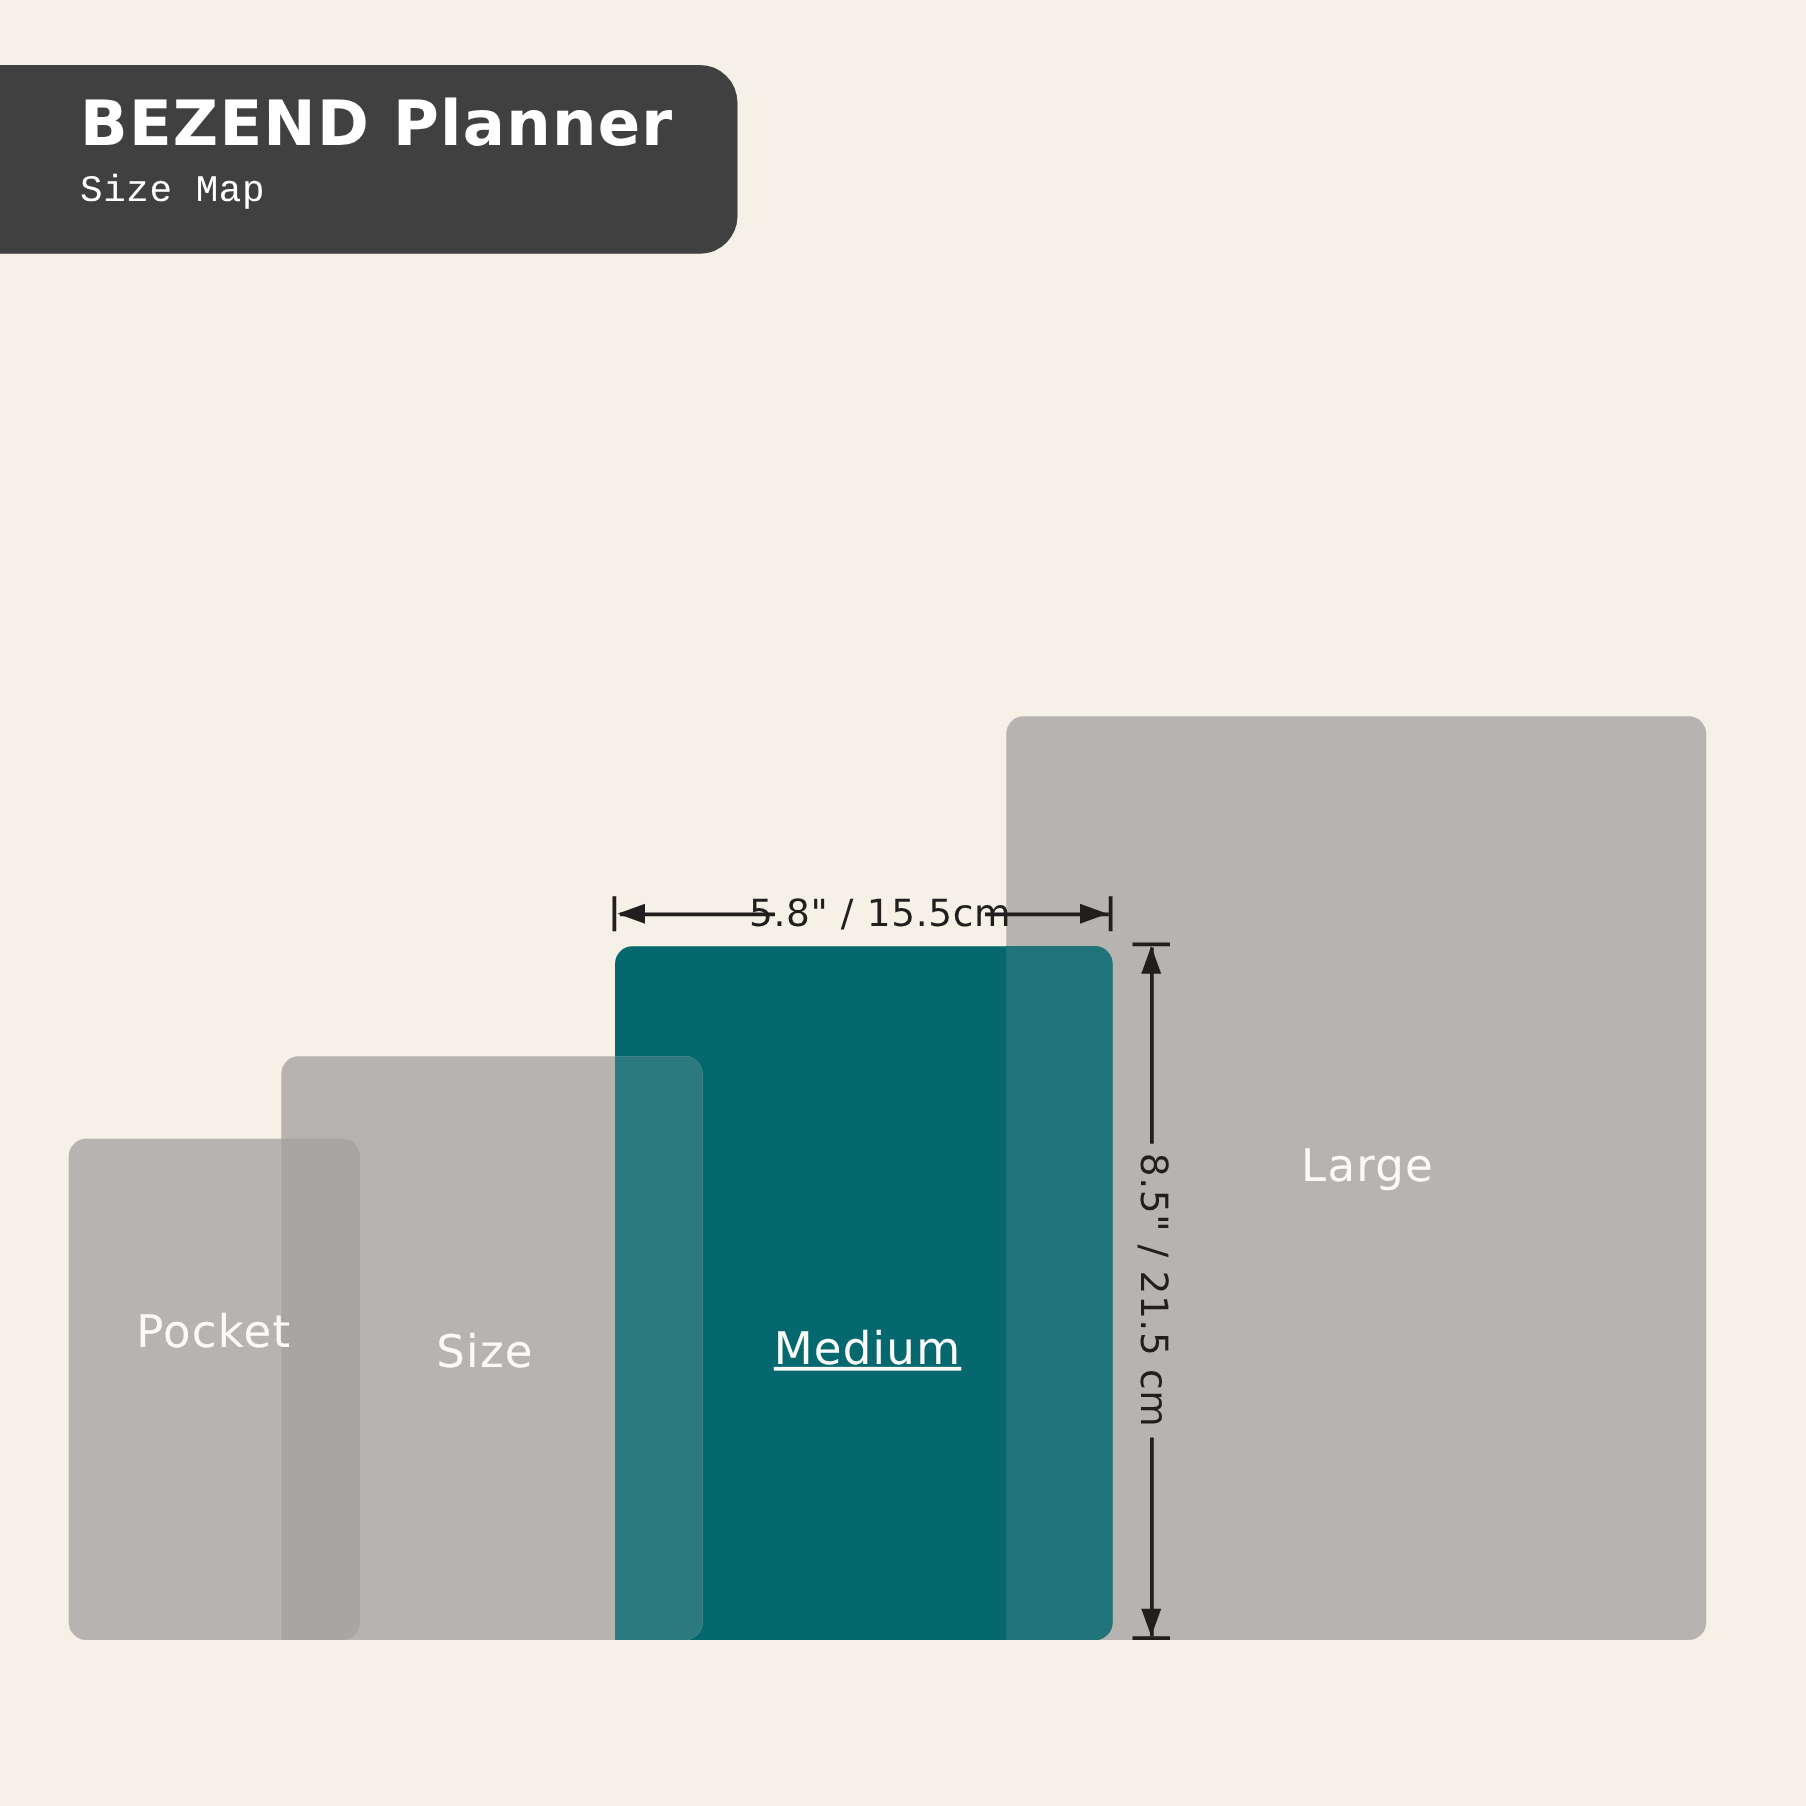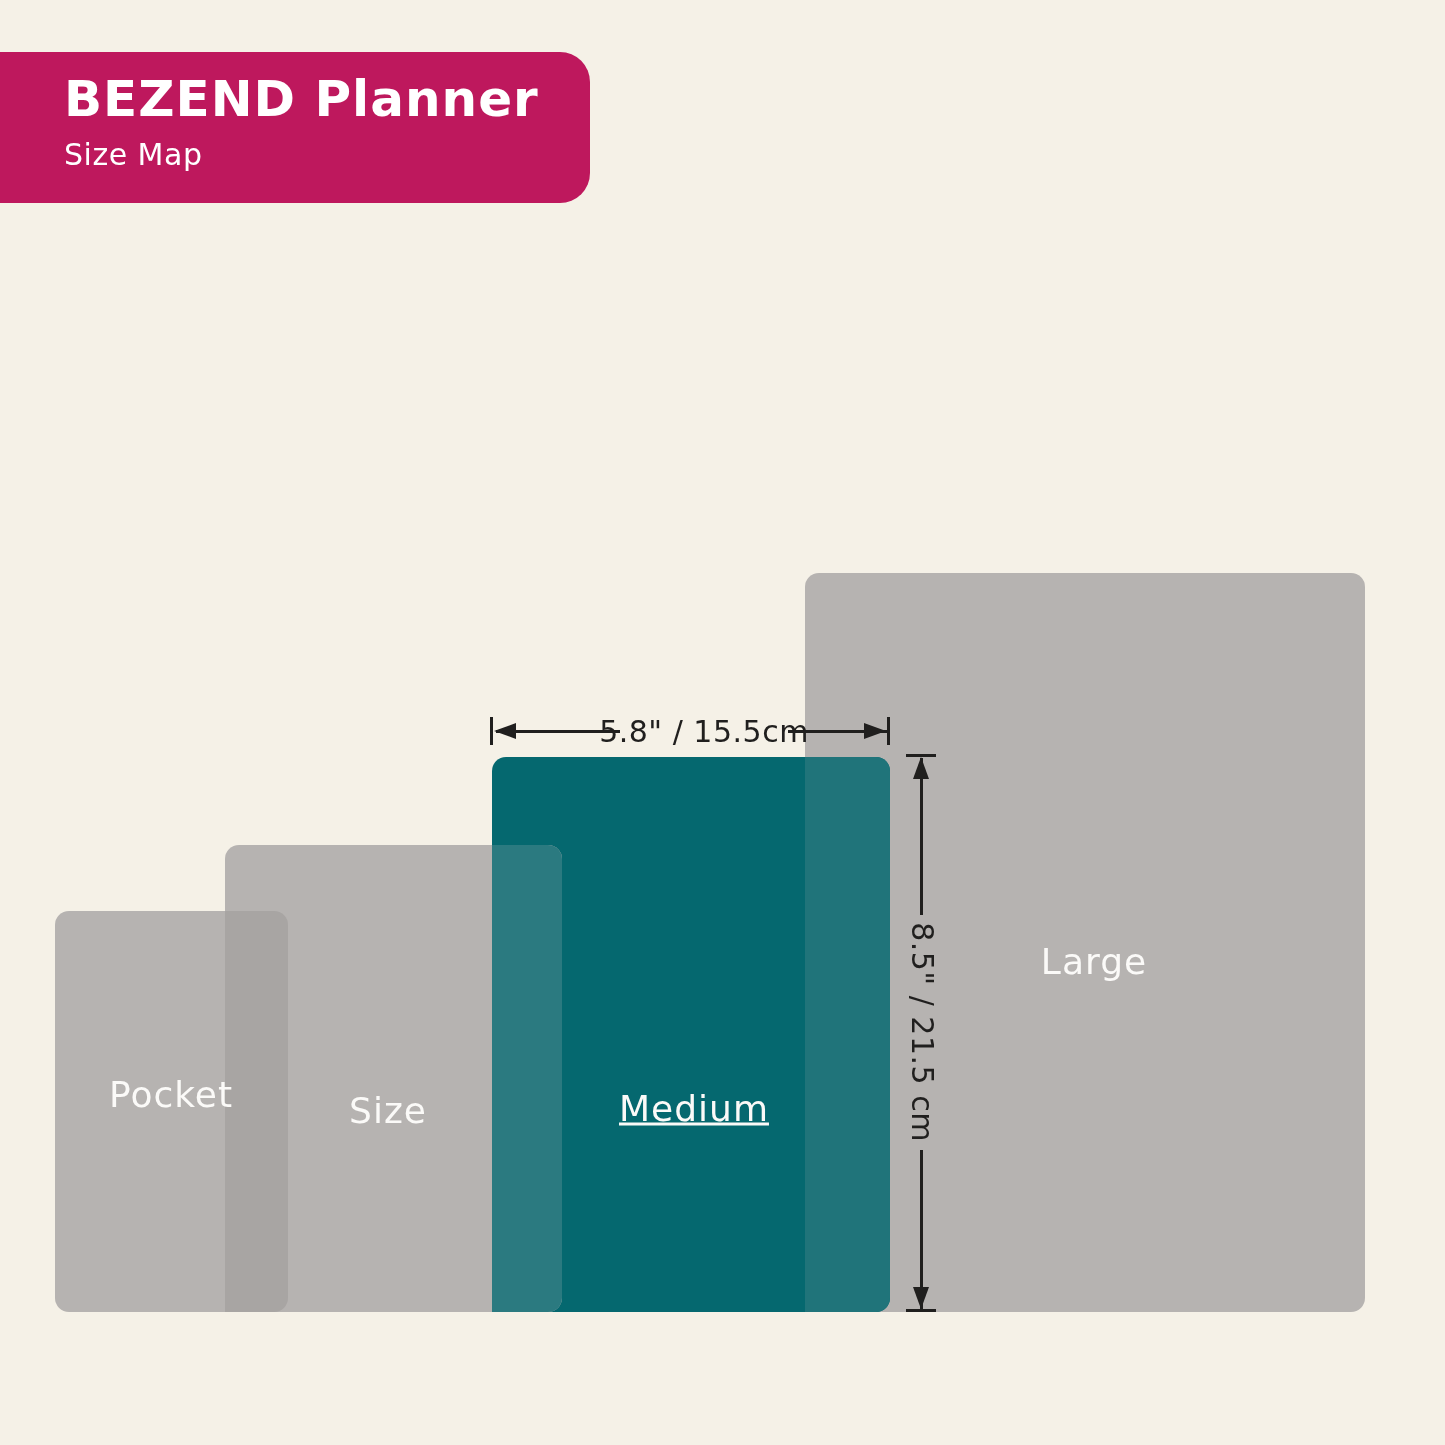--- a/index.html
+++ b/index.html
@@ -8,50 +8,50 @@
     background:#f5f1e7;
     font-family:"DejaVu Sans", sans-serif;
     position:relative;
     overflow:hidden;
   }
   .stage{position:absolute;inset:0;}
 
   
   .header{
     position:absolute;left:0;top:52px;width:590px;height:151px;
-    background:#be185d;
+    background:#404040;
     border-radius:0 30px 30px 0;
     color:#ffffff;
     box-sizing:border-box;
     padding:20px 0 0 64px;
   }
   .header-title{
     font-size:50px;font-weight:700;letter-spacing:1px;line-height:1.1;
   }
   .header-subtitle{
-    font-size:30px;font-weight:400;margin-top:10px;letter-spacing:0.5px;
+    font-size:30px;font-weight:400;margin-top:10px;letter-spacing:0.5px;font-family:Liberation Mono, monospace;
   }
 
   
   .rect{position:absolute;border-radius:14px;}
   .rect-large {left:805px;top:573px;width:560px;height:739px;background:#b6b3b1;}
   .rect-medium{left:492px;top:757px;width:398px;height:555px;background:#05686f;}
   .rect-small {left:225px;top:845px;width:337px;height:467px;background:#b6b3b1;}
   .rect-pocket{left:55px; top:911px;width:233px;height:401px;background:#b6b3b1;}
 
   
   .overlap{position:absolute;border-radius:0 14px 14px 0;}
   .overlap-medium-large{left:805px;top:757px;width:85px;height:555px;background:#20747a;}
   .overlap-small-medium{left:492px;top:845px;width:70px;height:467px;background:#2b7a80;}
   .overlap-pocket-small{left:225px;top:911px;width:63px;height:401px;background:#a8a5a3;}
 
   
   .size-label{
     position:absolute;color:#fbfaf8;font-size:36px;font-weight:400;
-    transform:translate(-50%,-50%);white-space:nowrap;letter-spacing:1px;margin-top:28px;
+    transform:translate(-50%,-50%);white-space:nowrap;letter-spacing:1px;
   }
   .label-pocket{left:171px;top:1066px;}
   .label-small {left:388px;top:1082px;}
   .label-medium{left:694px;top:1080px;text-decoration:underline;}
   .label-large {left:1094px;top:933px;}
 
   
   .dim{position:absolute;background:#201f1e;}
   .dim-label{
     position:absolute;color:#201f1e;font-size:30px;font-weight:400;

